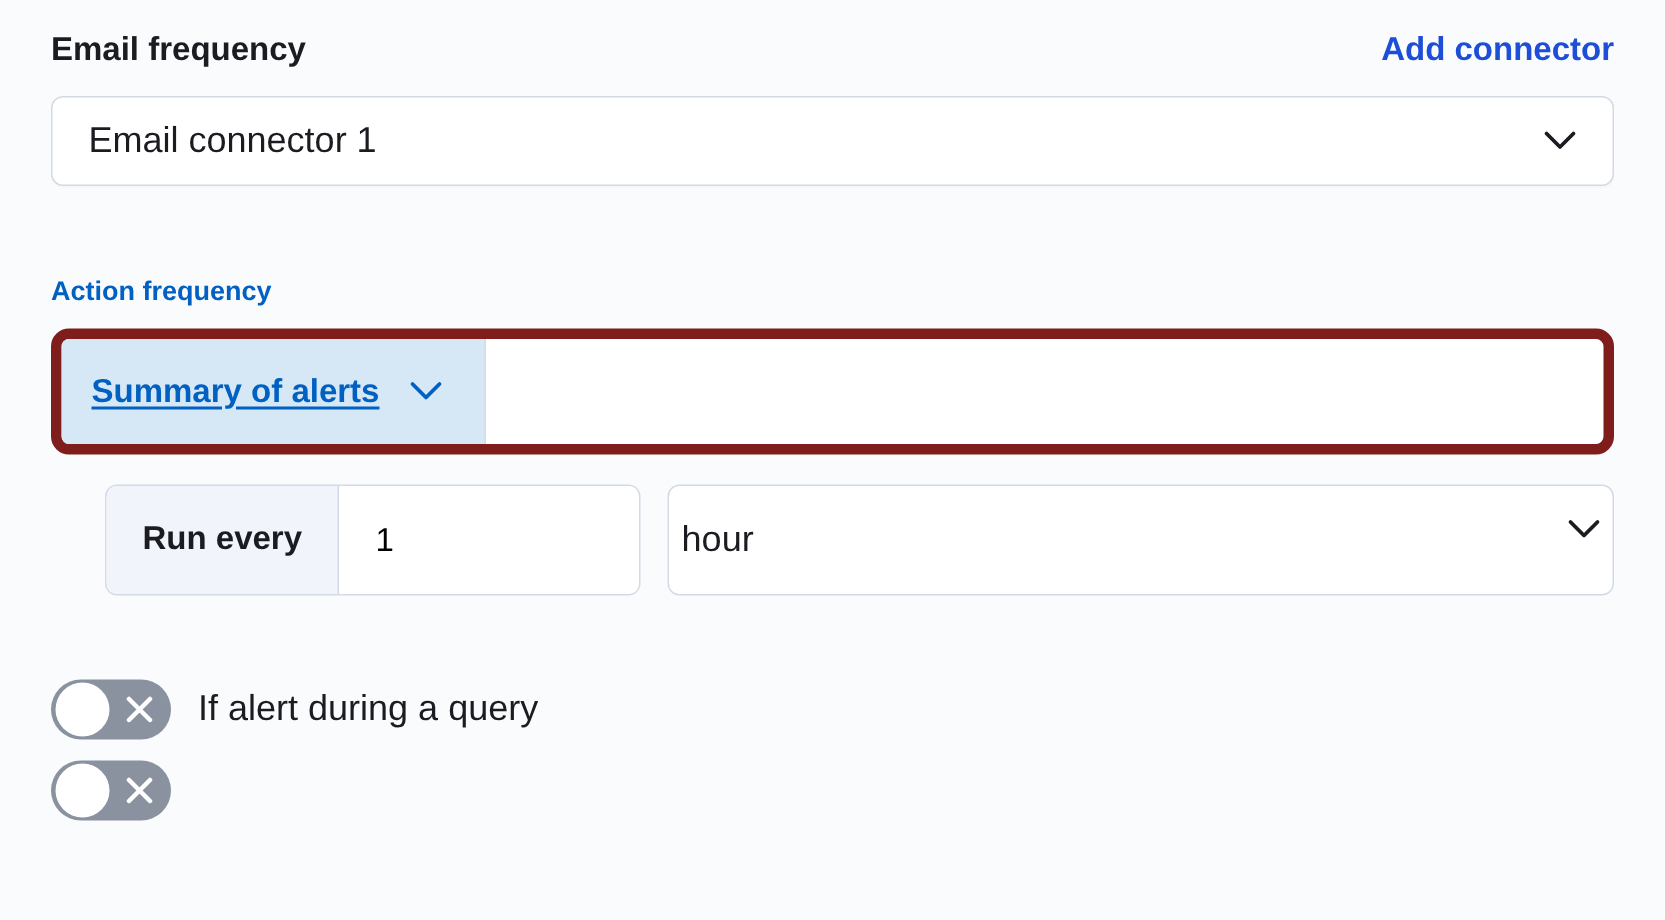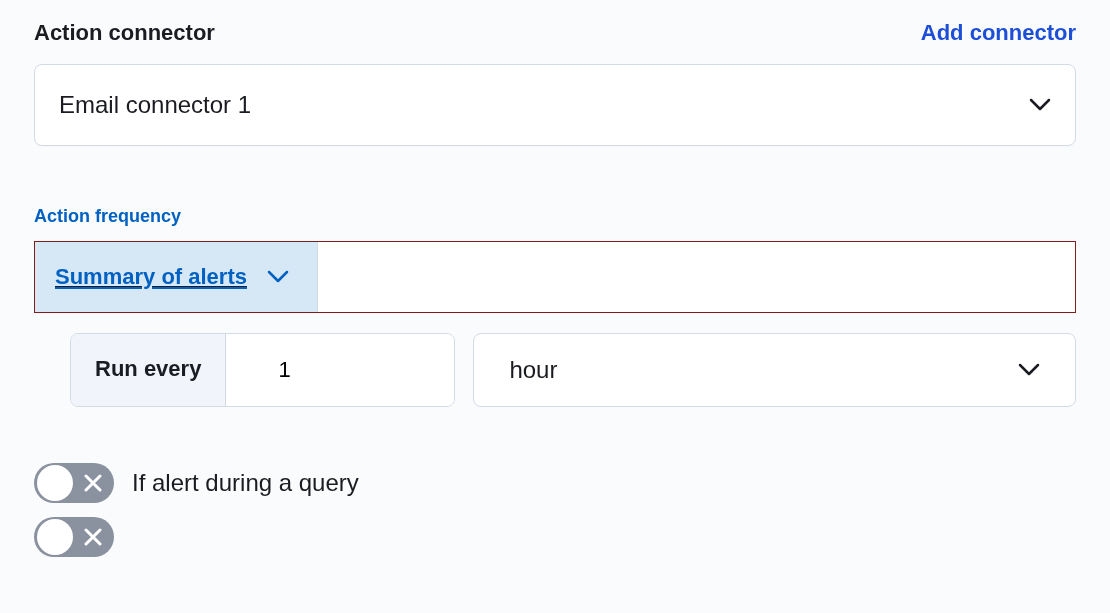--- a/index.html
+++ b/index.html
@@ -29,21 +29,21 @@
     .add-link {
       color: #1d4ed8;
       font-weight: 700;
       font-size: 22px;
       cursor: pointer;
     }
     .select-box {
       background: #fff;
       border: 1px solid #d3dae6;
       border-radius: 8px;
-      padding: 26px 24px;
+      padding: 15px 24px;
       display: flex;
       justify-content: space-between;
       align-items: center;
       cursor: pointer;
       box-shadow: 0 1px 1px rgba(0,0,0,0.02);
       gap: 48px;
     }
     .select-box .value {
       font-size: 24px;
     }
@@ -59,25 +59,24 @@
     }
     .freq-label {
       color: #0061c2;
       font-weight: 700;
       font-size: 18px;
       margin-top: 60px;
       margin-bottom: 14px;
     }
     .freq-row {
       display: flex;
-      border: 1px solid #7f1d1d;
-      border-radius: 0;
+      border: 7px solid #7f1d1d;
+      border-radius: 12px;
       overflow: hidden;
       background: #fff;
-      text-decoration: underline;
     }
     .summary-segment {
       background: #d6e7f5;
       padding: 22px 28px 22px 20px;
       display: flex;
       align-items: center;
       gap: 20px;
       cursor: pointer;
       border-right: 1px solid #d3dae6;
     }
@@ -107,21 +106,20 @@
       gap: 18px;
       margin-top: 20px;
       margin-left: 36px;
     }
     .run-every-box {
       display: flex;
       border: 1px solid #d3dae6;
       border-radius: 8px;
       overflow: hidden;
       background: #fff;
-      gap: 28px;
     }
     .run-every-prefix {
       background: #f1f4fa;
       padding: 22px 24px;
       font-weight: 700;
       font-size: 22px;
       border-right: 1px solid #d3dae6;
     }
     .run-every-input {
       border: none;
@@ -129,24 +127,24 @@
       font-size: 22px;
       padding: 22px 24px;
       width: 200px;
       font-family: inherit;
     }
     .unit-select {
       flex: 1;
       background: #fff;
       border: 1px solid #d3dae6;
       border-radius: 8px;
-      padding: 22px 35px;
-      display: flex;
-      justify-content: space-between;
-      align-items: center;
+      padding: 22px 8px;
+      display: flex;
+      justify-content: space-between;
+      align-items: flex-start;
       cursor: pointer;
     }
     .unit-select .value {
       font-size: 24px;
     }
     .toggles {
       margin-top: 56px;
     }
     .toggle-row {
       display: flex;
@@ -186,21 +184,21 @@
       display: block;
     }
     .toggle-label {
       font-size: 24px;
     }
   </style>
 </head>
 <body>
 
 <div class="header-row">
-  <div class="section-label">Action connector</div>
+  <div class="section-label">Email frequency</div>
   <div class="add-link">Add connector</div>
 </div>
 
 <div class="select-box">
   <span class="value">Email connector 1</span>
   <span class="chevron">
     <svg viewBox="0 0 22 14">
         <path d="M2 2 L11 11 L20 2" stroke="#1a1c21" stroke-width="2.5" fill="none" stroke-linecap="round" stroke-linejoin="round"></path>
       </svg>
   </span>

